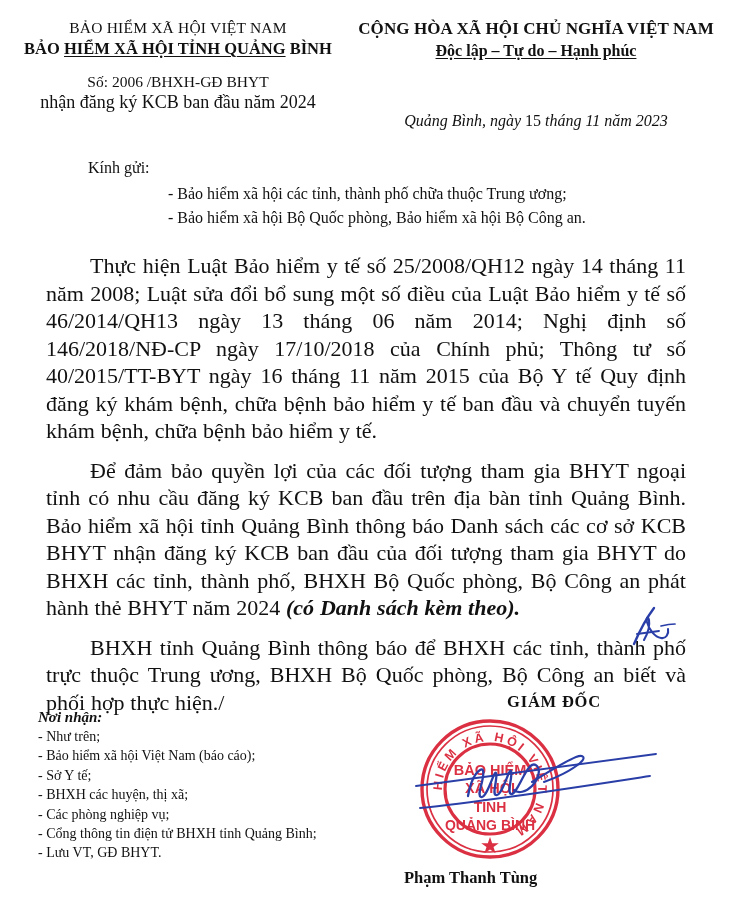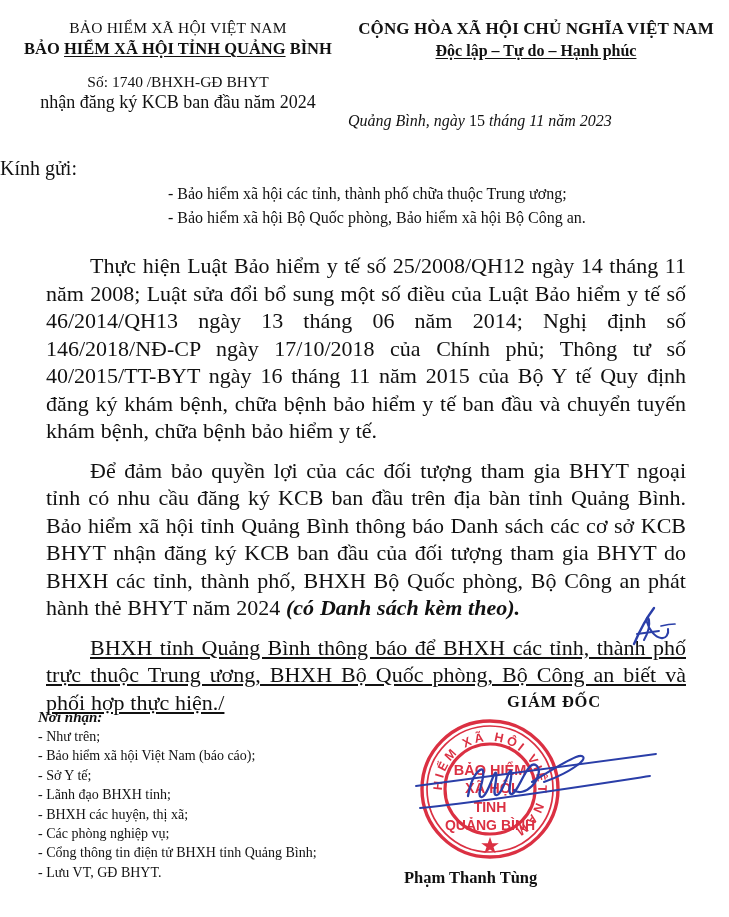--- a/index.html
+++ b/index.html
@@ -96,38 +96,39 @@
     font-size: 18px;
     line-height: 20px;
     text-align: center;
     white-space: nowrap;
   }
   .placedate {
     position: absolute;
     left: 348px;
     top: 94px;
     width: 376px;
-    text-align: left;
+    text-align: center;
     font-style: italic;
     font-size: 16px;
     white-space: nowrap;
   }
   .placedate .num {
     font-style: normal;
   }
 
   
   .kinhgui-wrap {
     position: absolute;
     left: 0;
     top: 156px;
     width: 729px;
   }
   .kinhgui-label {
-    font-size: 20px;
+    margin-left: 88px;
+    font-size: 16px;
     line-height: 24px;
   }
   .kinhgui-list {
     margin-left: 168px;
     margin-top: 2px;
   }
   .kinhgui-item {
     font-size: 16px;
     line-height: 24px;
     white-space: nowrap;
@@ -141,21 +142,21 @@
     width: 640px;
   }
   .para {
     font-size: 22px;
     line-height: 27.5px;
     text-align: justify;
     text-indent: 44px;
     margin: 0 0 12px 0;
     word-spacing: .3px;
   }
-  .para.last { margin-bottom: 16px; text-decoration: underline; }
+  .para.last { margin-bottom: 16px; }
   .bi {
     font-weight: bold;
     font-style: italic;
   }
 
   
   .initial-mark {
     position: absolute;
     left: 628px;
     top: 604px;
@@ -242,21 +243,21 @@
 <body>
 
 <div class="page">
 
   <div class="header">
 
     <div class="hdr-left">
       <div class="org-line1">BẢO HIỂM XÃ HỘI VIỆT NAM</div>
       <div class="org-line2"><span>BẢO </span><span class="ul">HIỂM XÃ HỘI TỈNH QUẢNG</span><span> BÌNH</span></div>
 
-      <div class="docnum">Số:  1740  /BHXH-GĐ BHYT</div>
+      <div class="docnum">Số:  2006  /BHXH-GĐ BHYT</div>
       <div class="subject2">nhận đăng ký KCB ban đầu năm 2024</div>
     </div>
 
     <div class="hdr-right">
       <div class="nation-line1">CỘNG HÒA XÃ HỘI CHỦ NGHĨA VIỆT NAM</div>
       <div class="nation-line2"><span>Độc lập – Tự do – Hạnh phúc</span></div>
     </div>
 
     <div class="placedate"><span>Quảng Bình, ngày </span><span class="num">15</span><span> tháng </span><span>11</span><span> năm </span><span>2023</span></div>
   </div>
@@ -288,21 +289,20 @@
     </svg>
   </div>
 
   <div class="footer">
 
     <div class="noinhan">
       <div class="noinhan-title">Nơi nhận:</div>
       <div class="noinhan-item">- Như trên;</div>
       <div class="noinhan-item">- Bảo hiểm xã hội Việt Nam (báo cáo);</div>
       <div class="noinhan-item">- Sở Y tế;</div>
-      <div class="noinhan-item">- Lãnh đạo BHXH tỉnh;</div>
       <div class="noinhan-item">- BHXH các huyện, thị xã;</div>
       <div class="noinhan-item">- Các phòng nghiệp vụ;</div>
       <div class="noinhan-item">- Cổng thông tin điện tử BHXH tỉnh Quảng Bình;</div>
       <div class="noinhan-item">- Lưu VT, GĐ BHYT.</div>
     </div>
 
     <div class="signblock">
       <div class="sign-title">GIÁM ĐỐC</div>
 
       <div class="seal">

